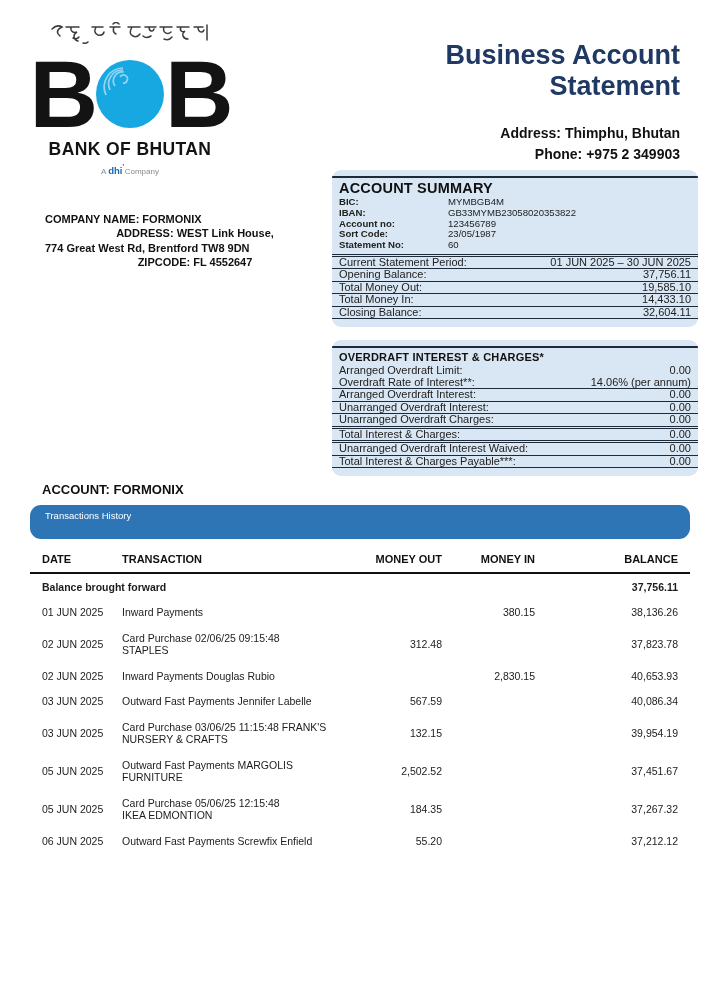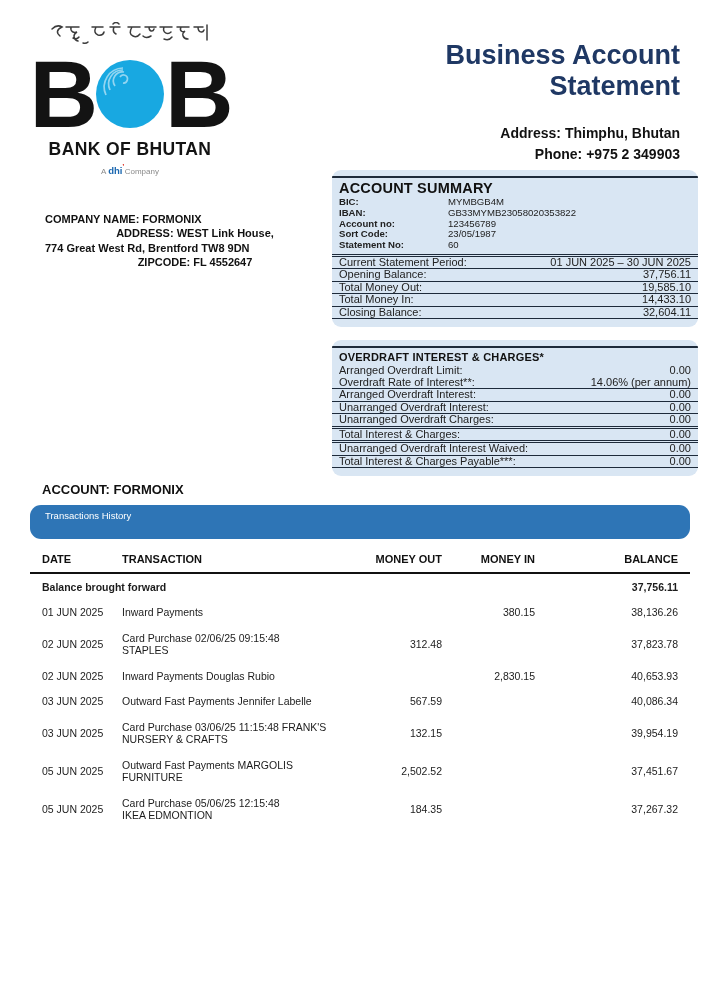--- a/index.html
+++ b/index.html
@@ -313,18 +313,25 @@
 
   <tr>
     <td class="c-date">05 JUN 2025</td>
     <td class="c-desc">Card Purchase 05/06/25 12:15:48
 IKEA EDMONTION</td>
     <td class="c-out num">184.35</td>
     <td class="c-in num"></td>
     <td class="c-bal num">37,267.32</td>
   </tr>
 
+  <tr>
+    <td class="c-date">06 JUN 2025</td>
+    <td class="c-desc">Outward Fast Payments Screwfix Enfield</td>
+    <td class="c-out num">55.20</td>
+    <td class="c-in num"></td>
+    <td class="c-bal num">37,212.12</td>
+  </tr>
 </tbody>
     </table>
   </div>
 
 
 </div>
 
 </body></html>

